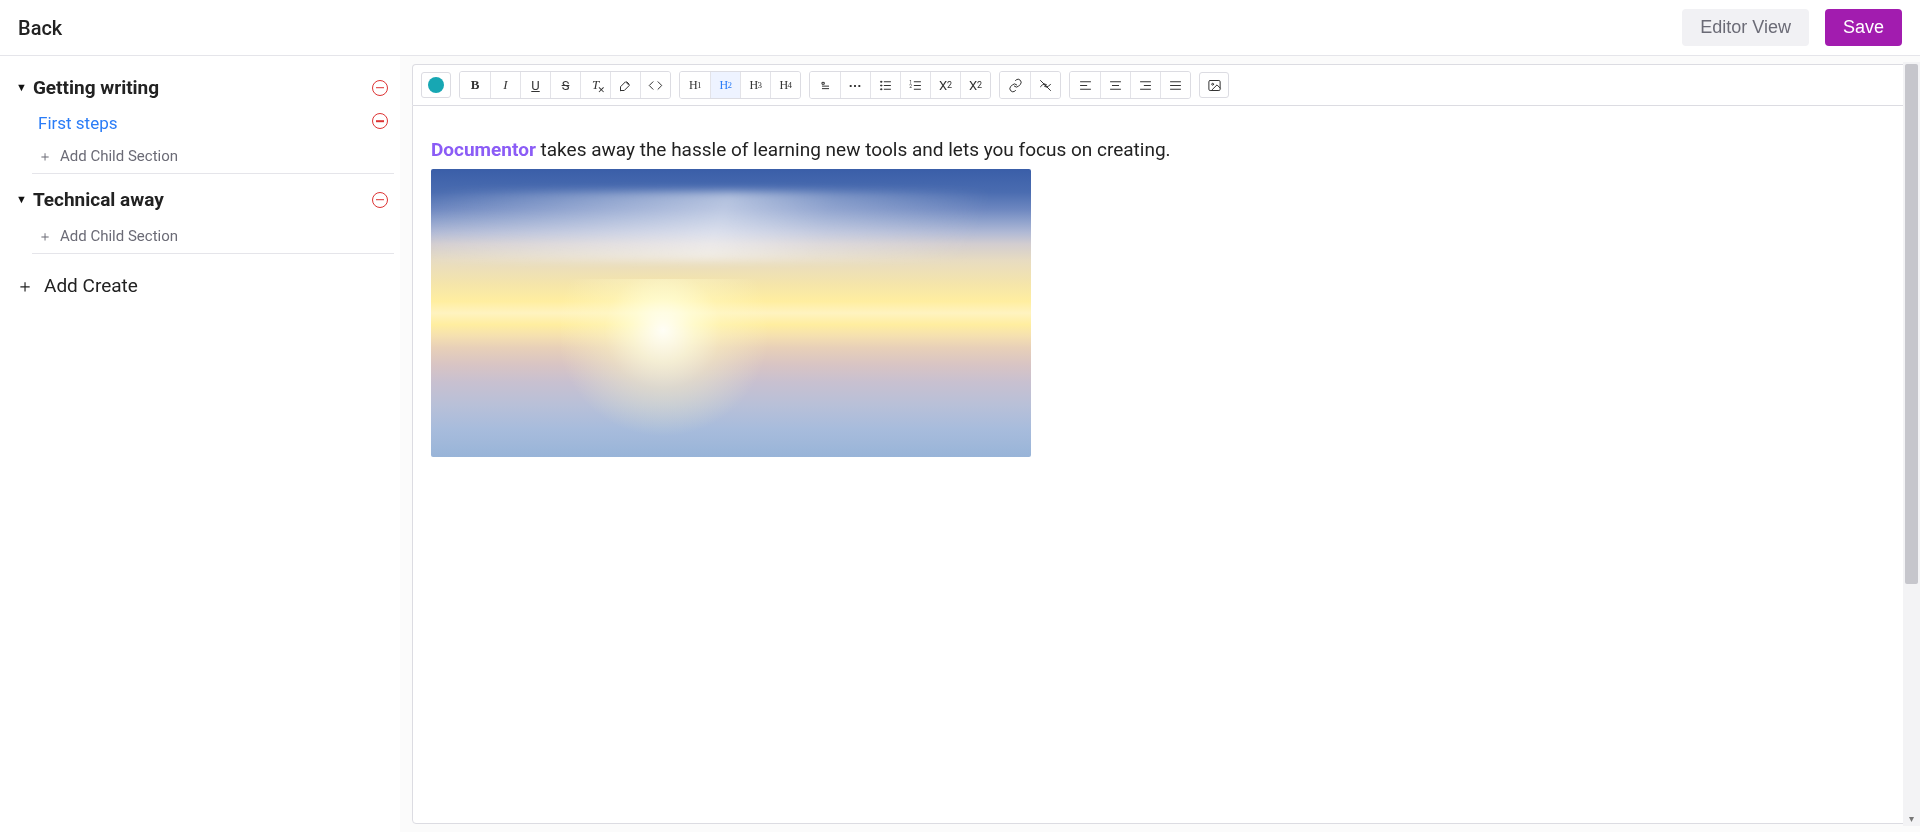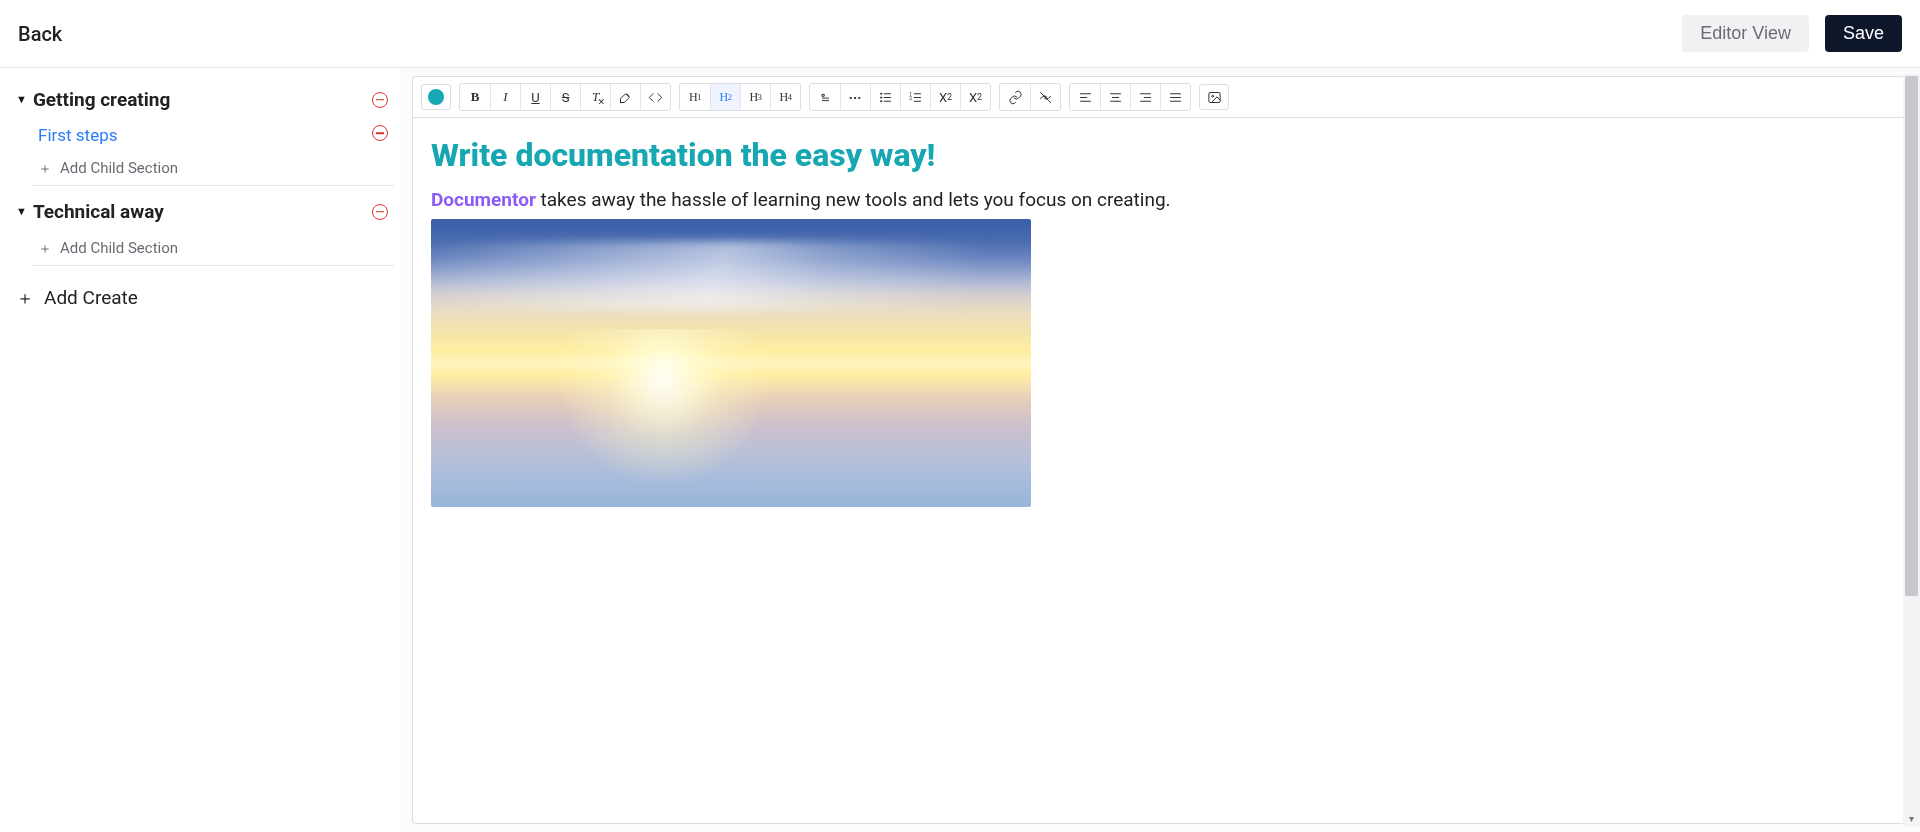--- a/index.html
+++ b/index.html
@@ -1,25 +1,25 @@
 <!DOCTYPE html>
 <html><head>
 <meta charset="utf-8">
 <style>
   * { box-sizing: border-box; margin: 0; padding: 0; }
   html, body { height: 100%; font-family: -apple-system, BlinkMacSystemFont, "Segoe UI", Roboto, sans-serif; color: #222; background: #fff; }
   body { display: flex; flex-direction: column; width: 1920px; height: 832px; overflow: hidden; }
 
   
-  .topbar { display: flex; align-items: center; justify-content: space-between; height: 68px; padding: 0 18px; border-bottom: 1px solid #e5e5ea; }
+  .topbar { display: flex; align-items: center; justify-content: space-between; height: 56px; padding: 0 18px; border-bottom: 1px solid #e5e5ea; }
   .back { font-size: 20px; font-weight: 500; color: #222; cursor: pointer; }
   .top-right { display: flex; gap: 16px; align-items: flex-end; }
   .btn { padding: 8px 18px; border-radius: 4px; font-size: 18px; font-weight: 500; cursor: pointer; border: none; }
   .btn-muted { background: #f1f1f4; color: #6b6b76; }
-  .btn-primary { background: #0f172a; color: #fff; }
+  .btn-primary { background: #a21caf; color: #fff; }
 
   
   .main { display: flex; flex: 1; min-height: 0; }
 
   
   .sidebar { width: 400px; padding: 12px 6px 0 10px; overflow-y: auto; }
   .sidebar-section { margin-bottom: 4px; }
   .section-hdr { display: flex; align-items: center; justify-content: space-between; padding: 8px 6px; cursor: pointer; }
   .section-hdr-left { display: flex; align-items: center; gap: 6px; }
   .caret { font-size: 11px; color: #111; }
@@ -97,21 +97,21 @@
 </div>
 
 <div class="main">
 
   <div class="sidebar">
 
     <div class="sidebar-section">
       <div class="section-hdr">
         <div class="section-hdr-left">
           <span class="caret">▼</span>
-          <span class="section-title">Getting creating</span>
+          <span class="section-title">Getting writing</span>
         </div>
         <span class="minus-circle"></span>
       </div>
       <div class="children">
         <div class="child active">
           <span>First steps</span>
           <span class="minus-circle"></span>
         </div>
         <div class="add-child">
           <span class="plus-sm">＋</span>
@@ -259,21 +259,20 @@
         <div class="tbtn solo">
           <svg viewBox="0 0 24 24">
               <rect x="3" y="4" width="18" height="16" rx="2"></rect>
               <circle cx="9" cy="10" r="1.5"></circle>
               <path d="M21 16l-5-5-8 8"></path>
             </svg>
         </div>
       </div>
 
       <div class="editor-body">
-        <h2 class="doc-title">Write documentation the easy way!</h2>
         <p class="doc-para">
           <span class="brand">Documentor</span><span> takes away the hassle of learning new tools and lets you focus on creating.</span>
         </p>
         <div class="hero"></div>
       </div>
     </div>
 
     <div class="vscroll">
       <div class="thumb"></div>
       <div class="arrow bot">▾</div>

